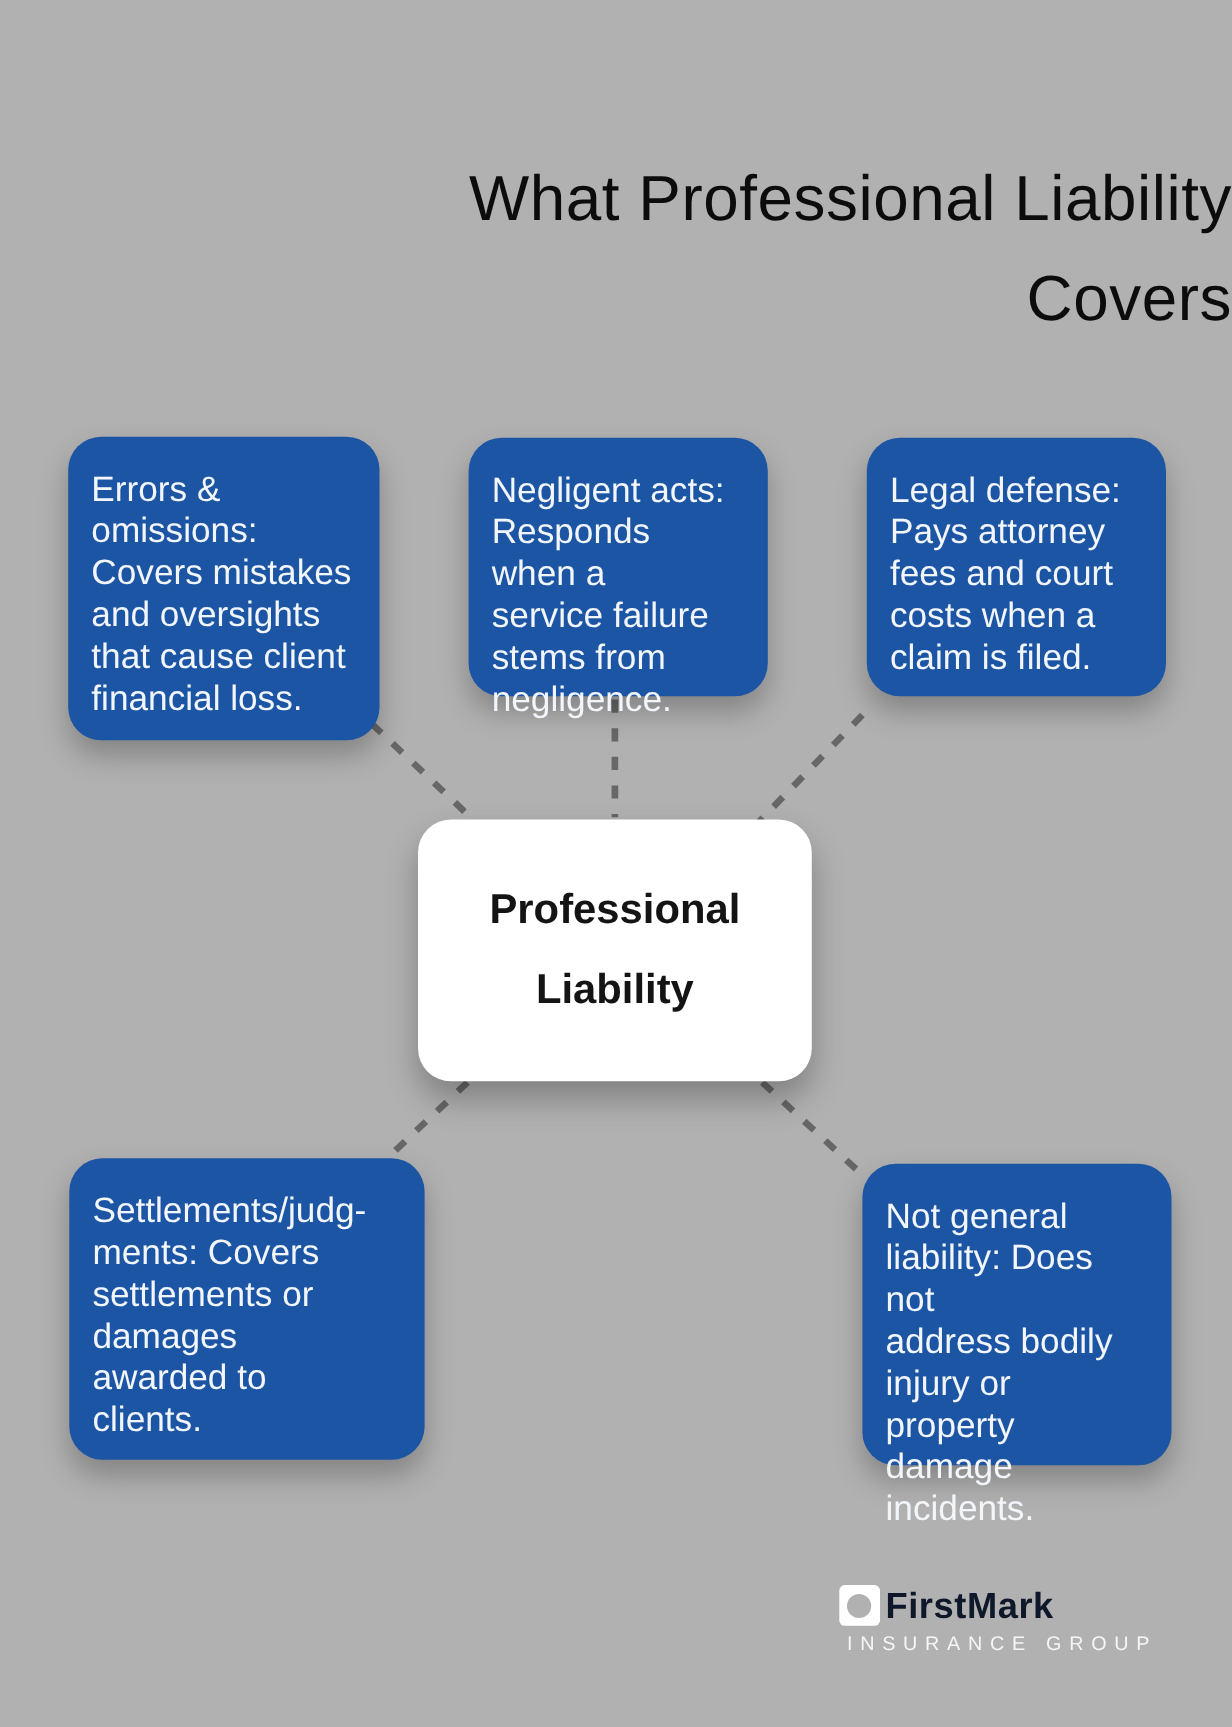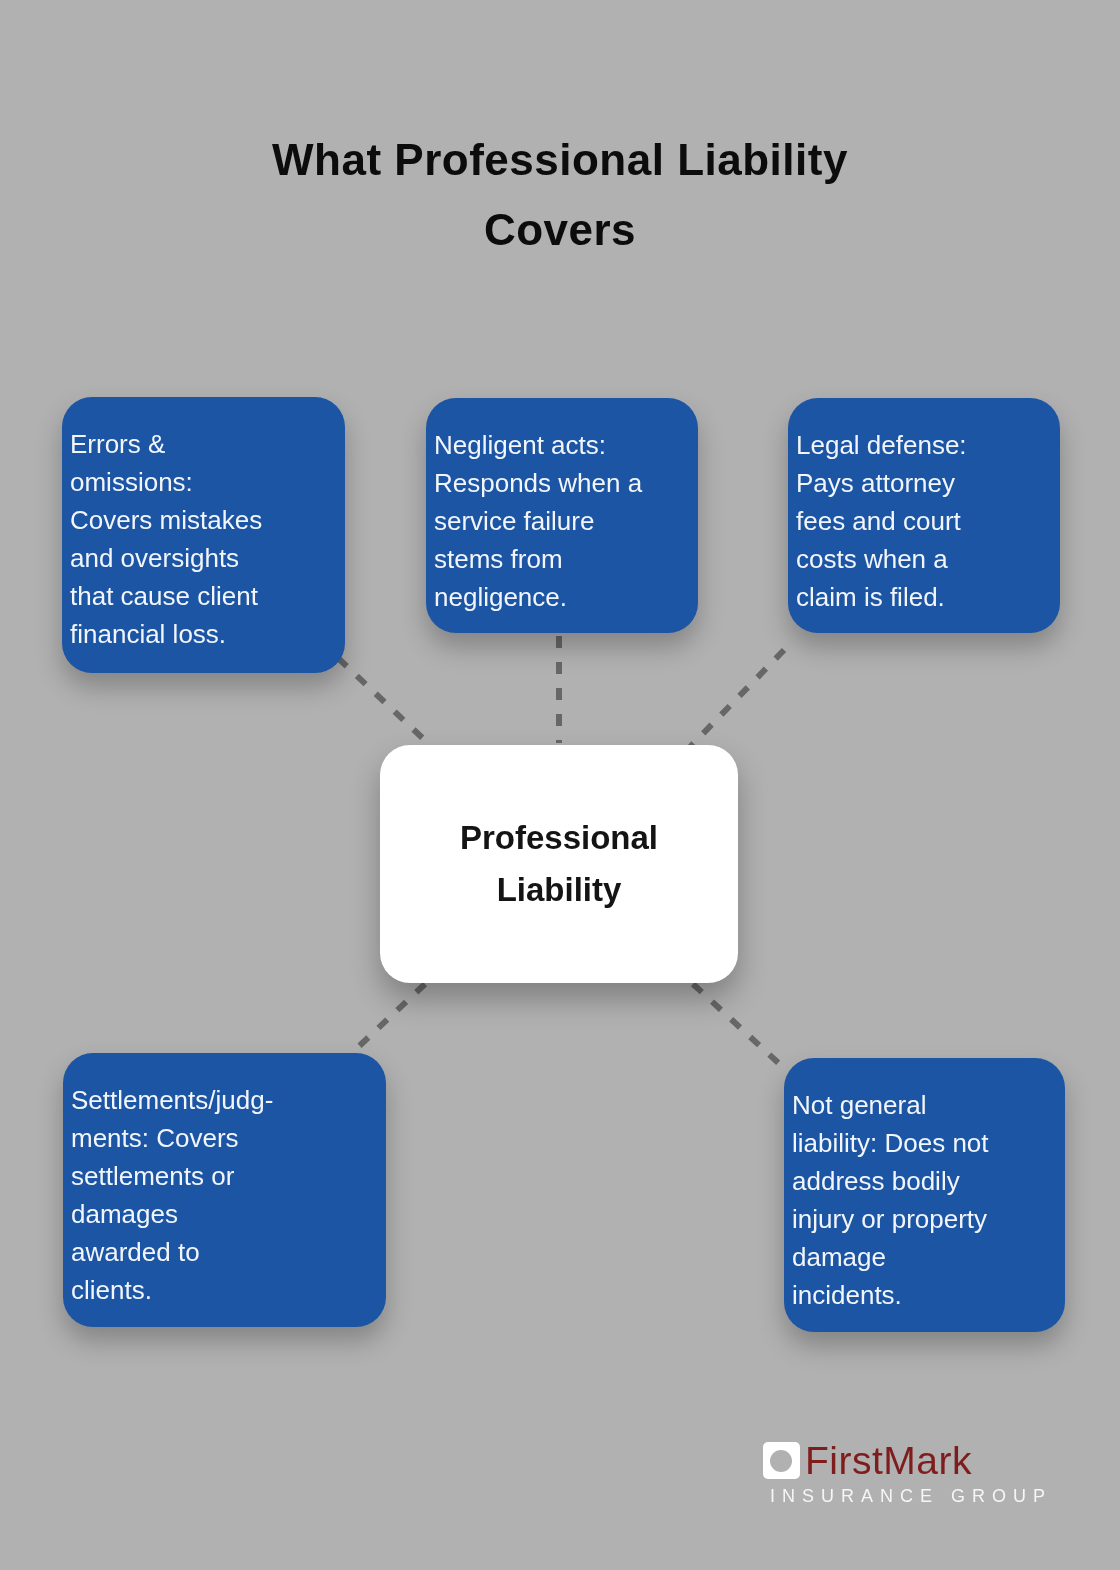--- a/index.html
+++ b/index.html
@@ -13,24 +13,24 @@
     height: 1570px;
     background: #b1b1b1;
     overflow: hidden;
     font-family: "Liberation Sans", "DejaVu Sans", sans-serif;
   }
   .page-title {
     position: absolute;
     top: 96px;
     left: 0;
     width: 100%;
-    text-align: center;
-    font-size: 44px;
+    text-align: right;
+    font-size: 58px;
     line-height: 1.58;
-    font-weight: 700;
+    font-weight: 400;
     color: #0c0c0c;
     white-space: pre-line;
     letter-spacing: 0.5px;
   }
   .connectors {
     position: absolute;
     top: 0;
     left: 0;
     width: 1120px;
     height: 1570px;
@@ -43,22 +43,22 @@
   .node {
     position: absolute;
     background: #1c55a4;
     border-radius: 30px;
     box-shadow: 0 14px 26px rgba(0, 0, 0, 0.25);
     color: #f2f6fb;
     box-sizing: border-box;
   }
   .node-text {
     display: block;
-    padding: 28px 22px 0 8px;
-    font-size: 26px;
+    padding: 28px 22px 0 21px;
+    font-size: 32px;
     line-height: 38px;
     white-space: pre-line;
   }
   .node-tl { left: 62px;  top: 397px;  width: 283px; height: 276px; }
   .node-tm { left: 426px; top: 398px;  width: 272px; height: 235px; }
   .node-tr { left: 788px; top: 398px;  width: 272px; height: 235px; }
   .node-bl { left: 63px;  top: 1053px; width: 323px; height: 274px; }
   .node-br { left: 784px; top: 1058px; width: 281px; height: 274px; }
   .center-node {
     position: absolute;
@@ -67,22 +67,22 @@
     width: 358px;
     height: 238px;
     background: #ffffff;
     border-radius: 30px;
     box-shadow: 0 16px 30px rgba(0, 0, 0, 0.28);
     display: flex;
     align-items: center;
     justify-content: center;
   }
   .center-label {
-    font-size: 33px;
-    line-height: 52px;
+    font-size: 38px;
+    line-height: 73px;
     font-weight: 700;
     color: #141414;
     text-align: center;
     white-space: pre-line;
   }
   .footer-logo {
     position: absolute;
     top: 1441px;
     right: 68px;
     text-align: center;
@@ -101,23 +101,23 @@
     align-items: center;
     justify-content: center;
   }
   .logo-mark-hole {
     width: 22px;
     height: 22px;
     border-radius: 50%;
     background: #b1b1b1;
   }
   .brand-name {
-    font-size: 39px;
-    font-weight: 400;
-    color: #7f1d1d;
+    font-size: 33px;
+    font-weight: 700;
+    color: #0f172a;
     letter-spacing: 0.5px;
     line-height: 1;
   }
   .brand-tagline {
     margin-top: 6px;
     font-size: 18px;
     font-weight: 400;
     color: rgba(255, 255, 255, 0.88);
     letter-spacing: 7px;
     text-indent: 7px;

